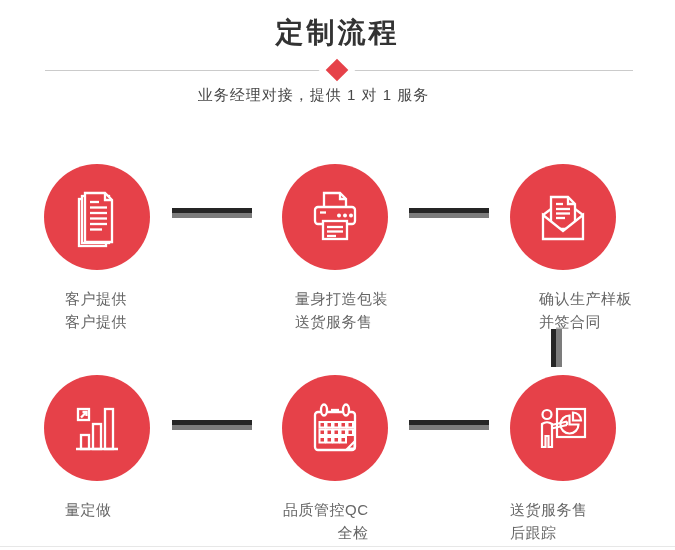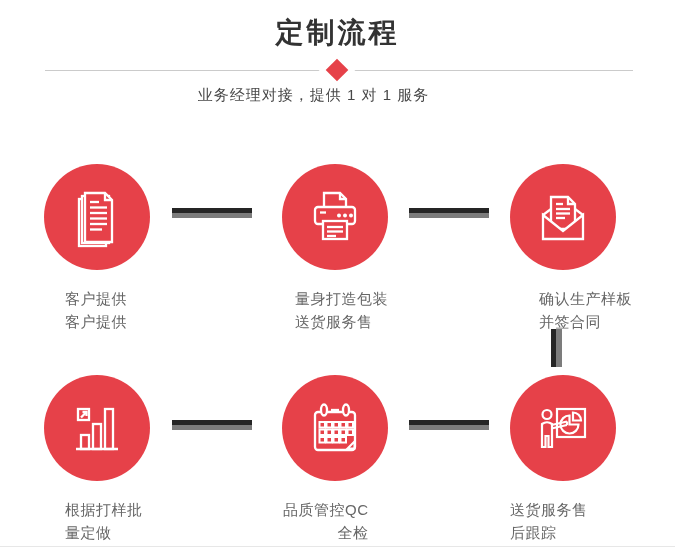--- a/index.html
+++ b/index.html
@@ -165,21 +165,20 @@
   </div>
   <div class="step-label" style="left:283px;top:287px;margin-left:12px;">
     <div>量身打造包装</div>
     <div>送货服务售</div>
   </div>
   <div class="step-label" style="left:510px;top:287px;margin-left:29px;">
     <div>确认生产样板</div>
     <div>并签合同</div>
   </div>
   <div class="step-label" style="left:65px;top:498px;">
-    <div>根据打样批</div>
     <div>量定做</div>
   </div>
   <div class="step-label" style="left:283px;top:498px;text-align:right;">
     <div>品质管控QC</div>
     <div>全检</div>
   </div>
   <div class="step-label" style="left:510px;top:498px;">
     <div>送货服务售</div>
     <div>后跟踪</div>
   </div>

